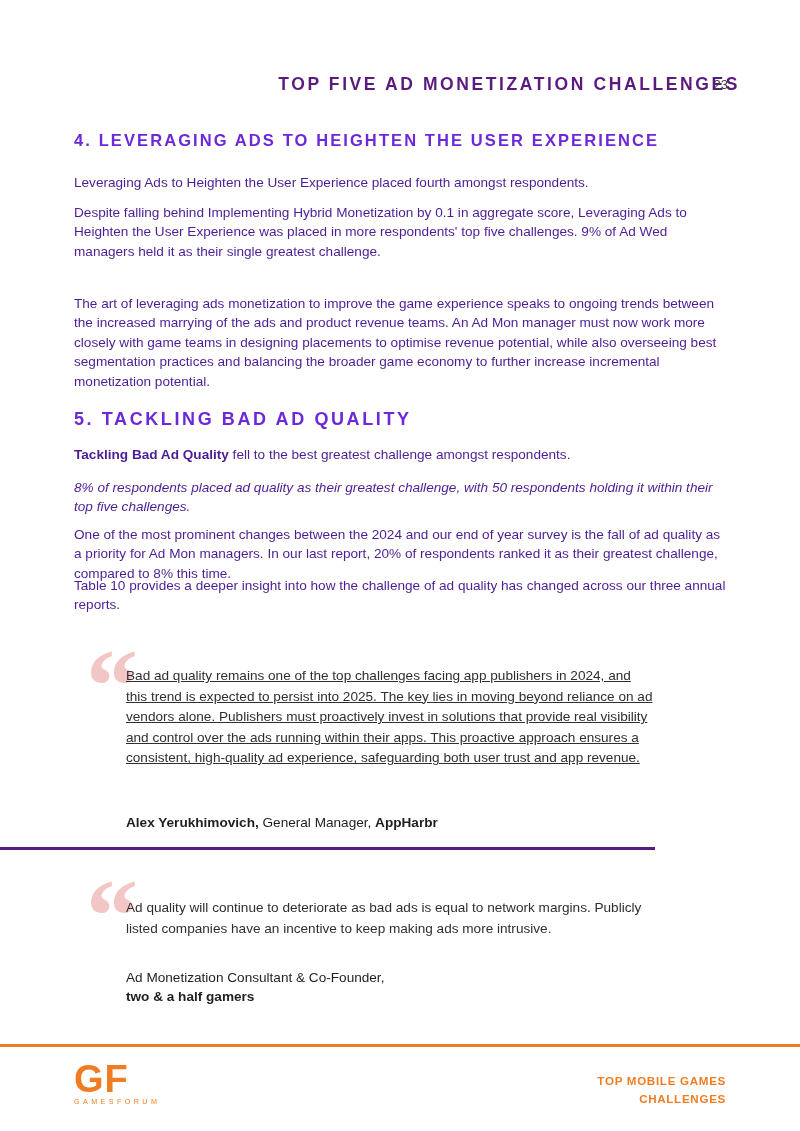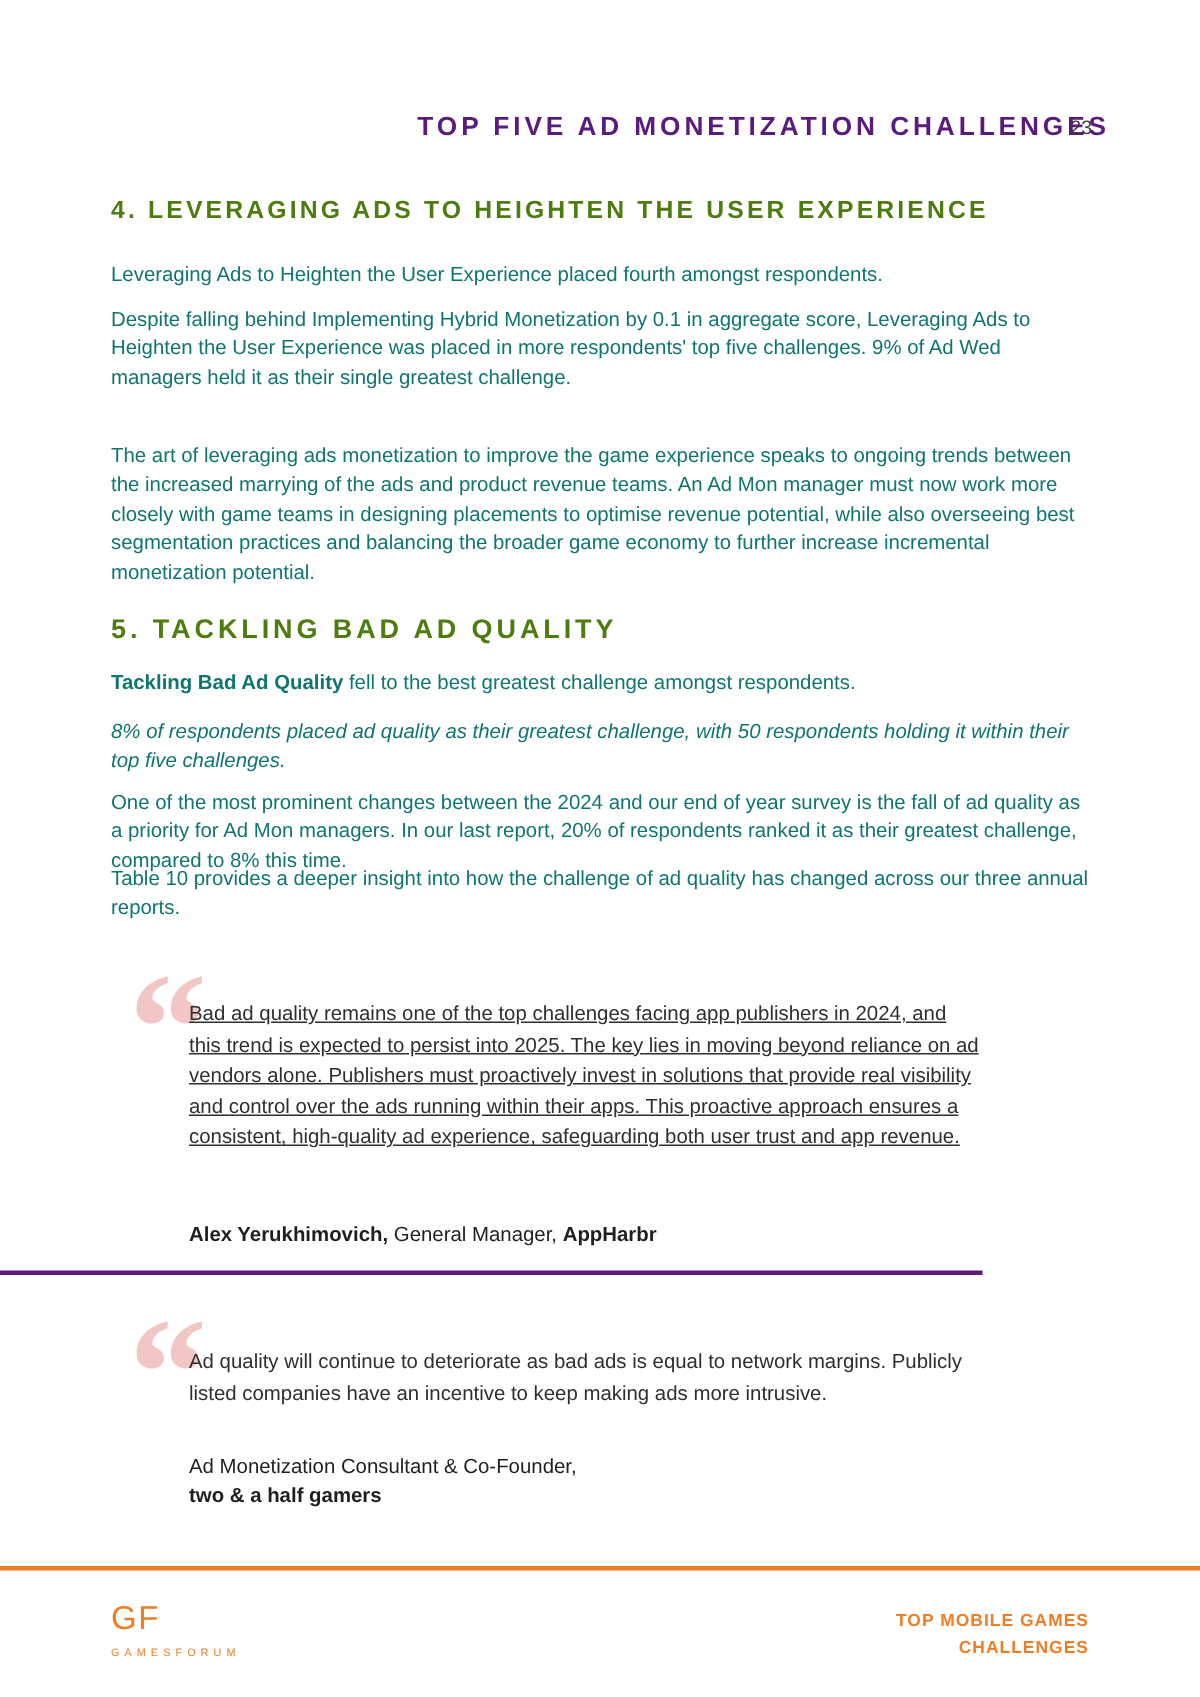--- a/index.html
+++ b/index.html
@@ -46,35 +46,35 @@
     font-weight: normal;
   }
 
   
   .section-heading {
     position: absolute;
     left: 74px;
     font-size: 16.5px;
     font-weight: bold;
     letter-spacing: 2.1px;
-    color: #4d7c0f;
+    color: #6d28d9;
     text-transform: uppercase;
     white-space: nowrap;
   }
   #h4 { top: 131px; }
   #h5 { top: 409px; font-size: 18px; letter-spacing: 2.6px; }
 
   
   .para {
     position: absolute;
     left: 74px;
     width: 652px;
     font-size: 13.6px;
     line-height: 19.4px;
-    color: #0f766e;
+    color: #4c1d95;
   }
   #p1 { top: 173px; }
   #p2 { top: 203px; }
   #p3 { top: 294px; }
   #p4 { top: 445px; }
   #p5 { top: 478px; font-style: italic; }
   #p6 { top: 525px; }
   #p7 { top: 576px; }
 
   .para b { font-weight: bold; }
@@ -146,22 +146,22 @@
   }
   .logo {
     position: absolute;
     left: 74px;
     top: 1063px;
     width: 120px;
     height: 44px;
   }
   .logo-mark {
     font-family: "Liberation Sans", sans-serif;
-    font-weight: normal;
-    font-size: 22px;
+    font-weight: bold;
+    font-size: 38px;
     letter-spacing: 1px;
     color: #f07d23;
     line-height: 32px;
   }
   .logo-sub {
     font-size: 7.2px;
     letter-spacing: 3.4px;
     color: #f07d23;
     margin-top: 2px;
   }

